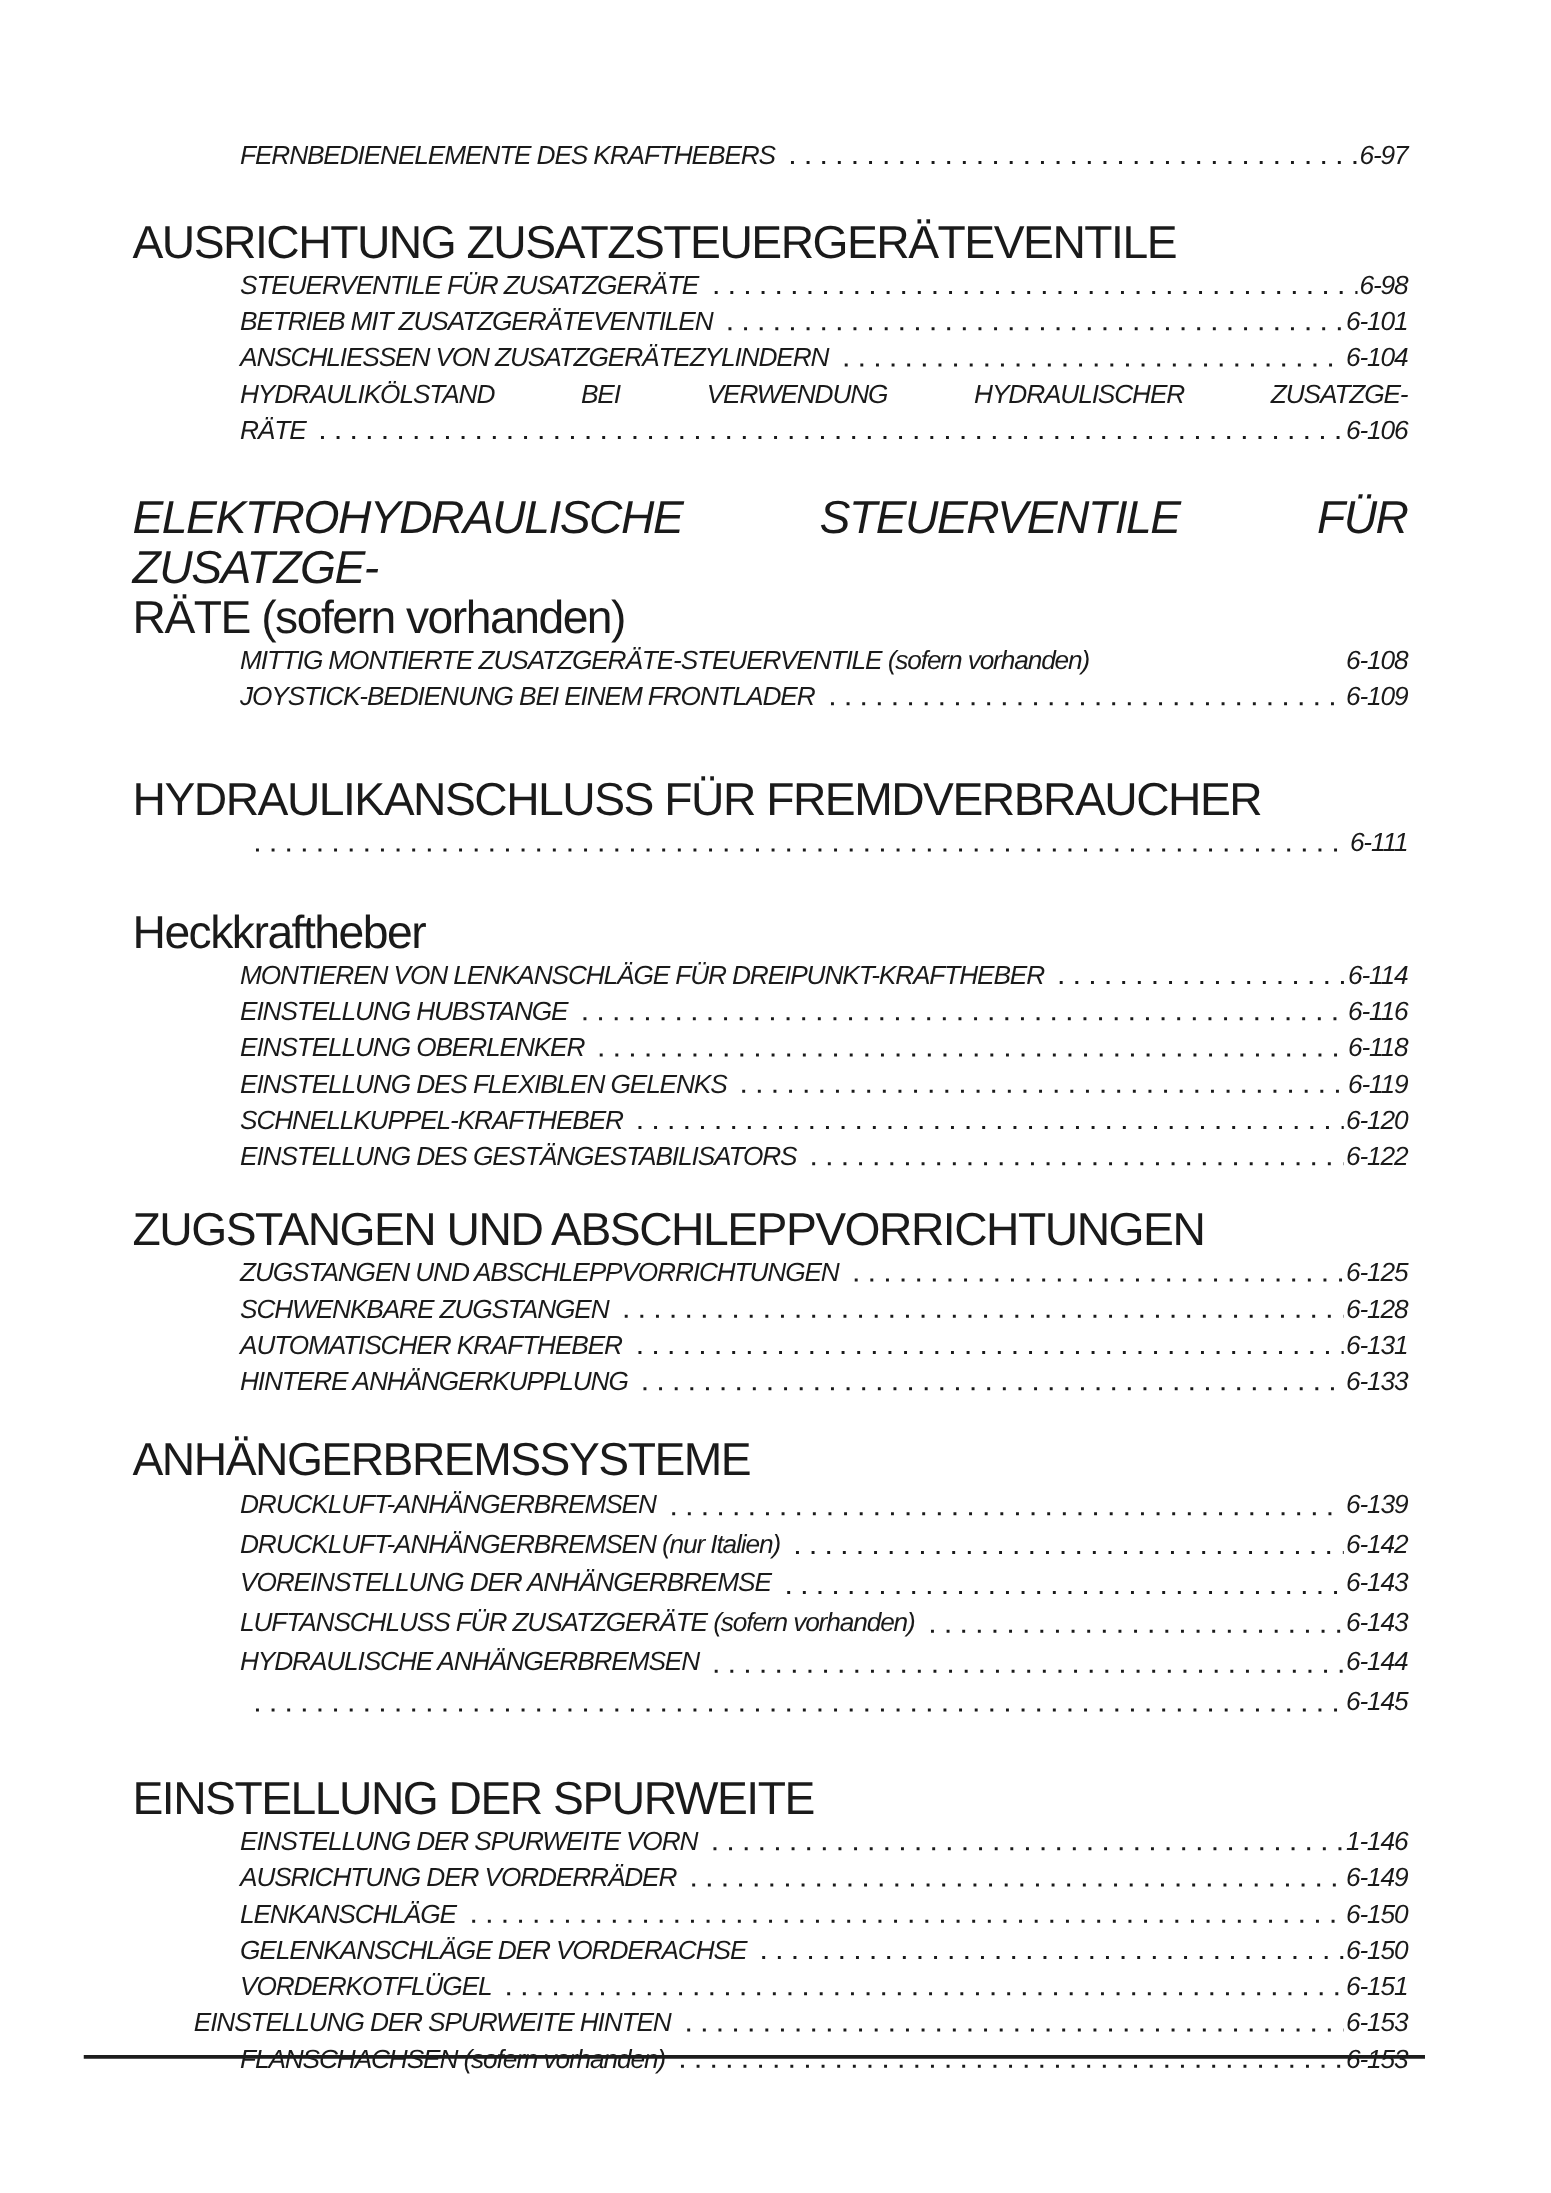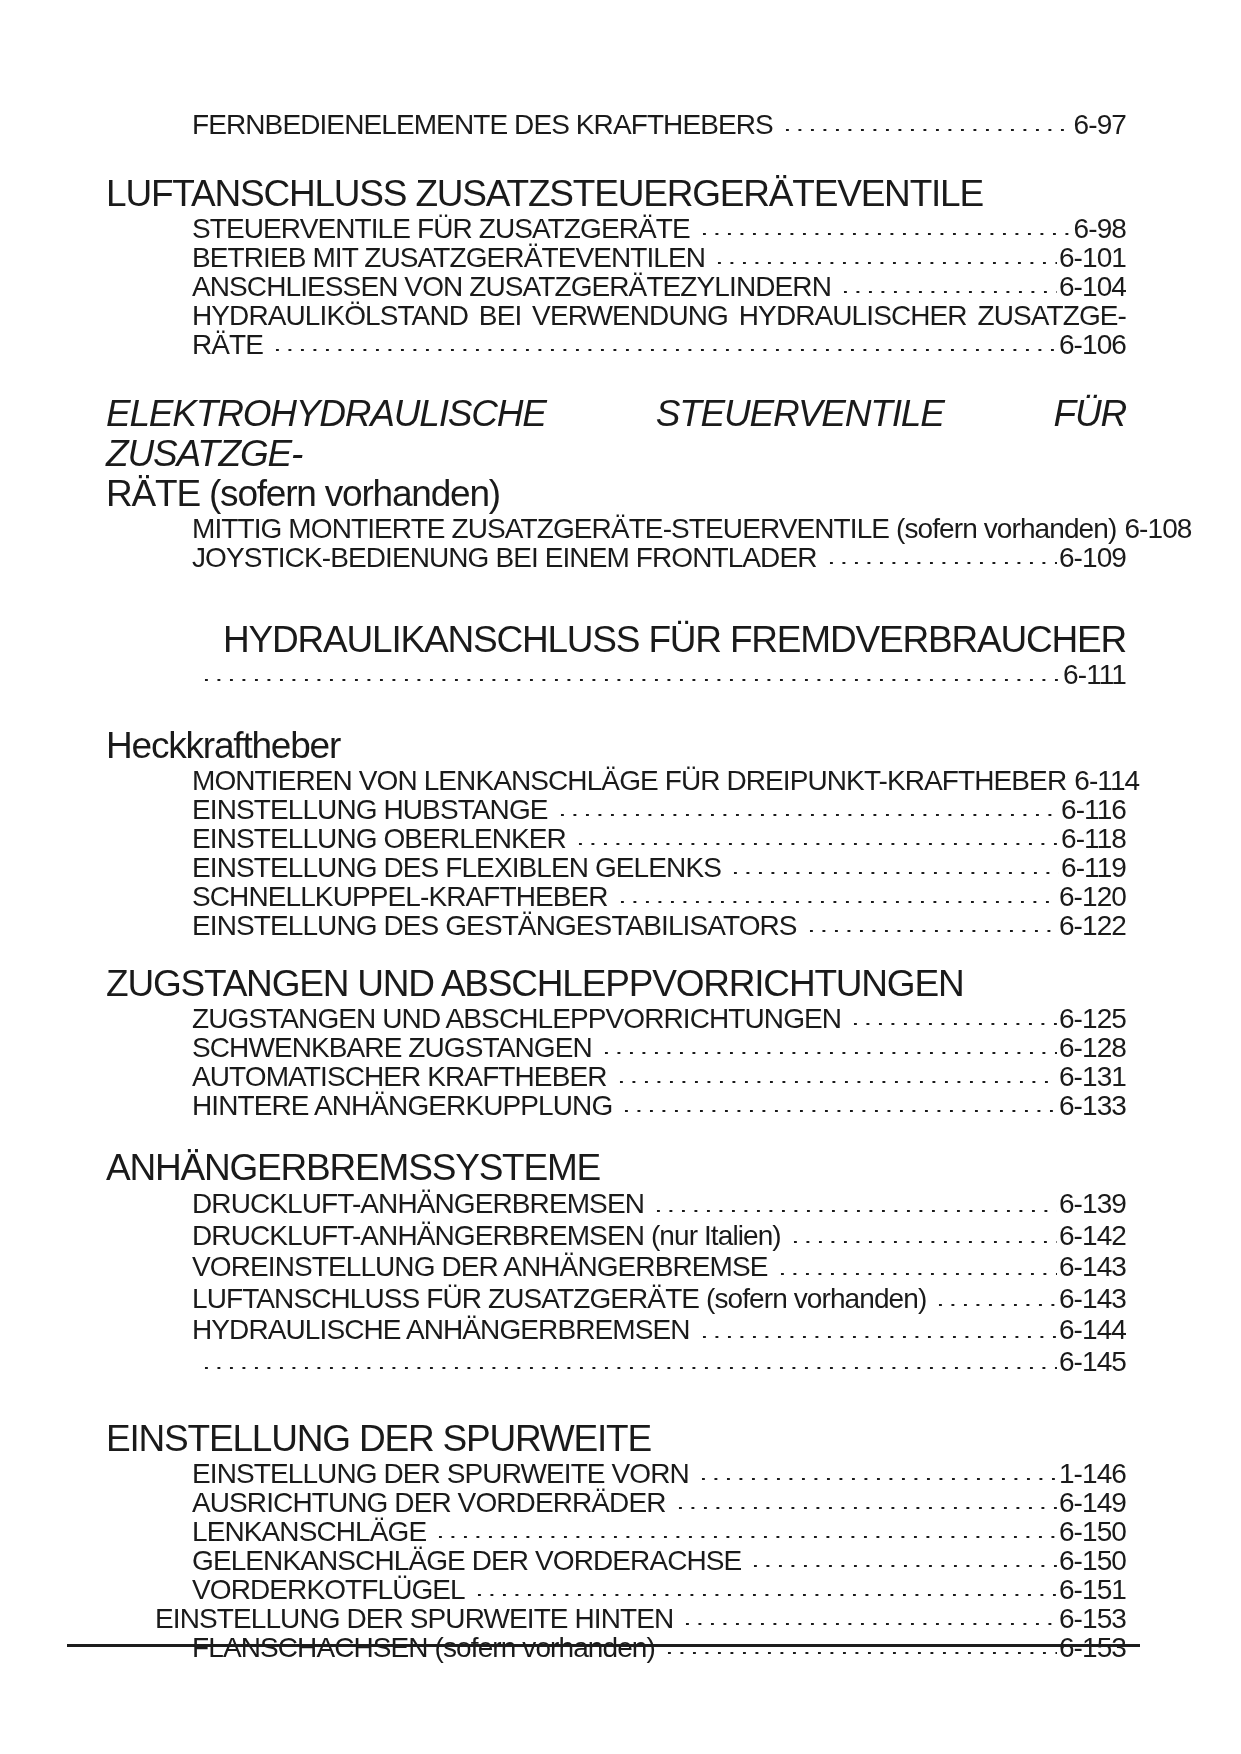--- a/index.html
+++ b/index.html
@@ -15,41 +15,42 @@
   #toc-root {
     position: absolute;
     left: 106px;
     top: 110px;
     width: 1020px;
   }
   .section { margin: 0; }
   .sec-1 { margin-top: 0; }
   .sec-2 { margin-top: 35px; }
   .sec-3 { margin-top: 35px; }
-  .sec-4 { margin-top: 48px; text-align: right; }
+  .sec-4 { margin-top: 48px; }
   .sec-5 { margin-top: 37px; }
   .sec-6 { margin-top: 24px; }
   .sec-7 { margin-top: 28px; }
   .sec-8 { margin-top: 42px; }
 
   .heading {
     font-size: 37px;
     line-height: 40px;
     letter-spacing: -1.2px;
     font-weight: 400;
     white-space: nowrap;
   }
   .heading.just { white-space: normal; font-style: italic; }
 
   .entries { margin-left: 86px; }
 
   .entry {
-    font-size: 28px;
+    font-size: 21px;
     line-height: 29px;
     letter-spacing: -0.9px;
+    font-style: italic;
   }
   .sec-7 .entries .entry { line-height: 31.5px; }
 
   .eline { line-height: inherit; }
 
   .row { display: flex; align-items: baseline; }
 
   .t { white-space: nowrap; }
 
   .dots {
@@ -94,21 +95,21 @@
           <div class="entry">
             <div class="eline row">
               <span class="t">FERNBEDIENELEMENTE DES KRAFTHEBERS</span>
               <span class="dots"></span>
               <span class="pg">6-97</span>
             </div>
           </div>
         </div>
       </section>
       <section class="section sec-2">
-        <div class="heading">LUFTANSCHLUSS ZUSATZSTEUERGERÄTEVENTILE</div>
+        <div class="heading">AUSRICHTUNG ZUSATZSTEUERGERÄTEVENTILE</div>
         <div class="entries">
           <div class="entry">
             <div class="eline row">
               <span class="t">STEUERVENTILE FÜR ZUSATZGERÄTE</span>
               <span class="dots"></span>
               <span class="pg">6-98</span>
             </div>
           </div>
           <div class="entry">
             <div class="eline row">

